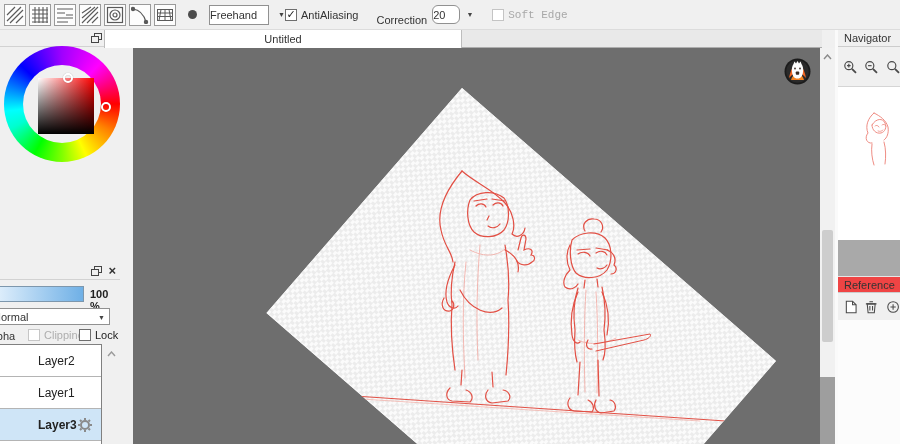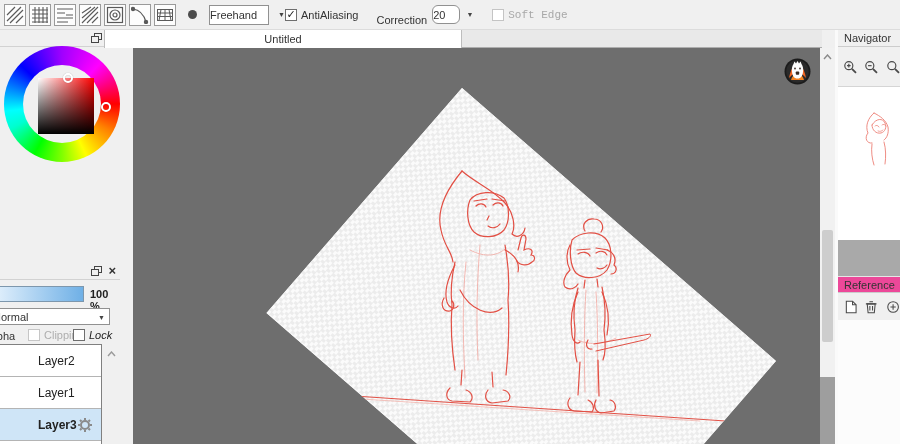--- a/index.html
+++ b/index.html
@@ -54,21 +54,21 @@
     border:1px solid #7d97ad; background:linear-gradient(90deg,#e2f0fc,#6fb0e6); }
   .opacity-label { position:absolute; left:90px; top:25px; color:#222;font-weight:bold; }
   .blend-box { position:absolute; left:-10px; top:45px; width:120px; height:17px;
     background:#fff; border:1px solid #919191; }
   .blend-box span { position:absolute; left:2px; top:2px; white-space:nowrap; }
   .blend-box .dd-arrow { position:absolute; right:4px; top:5px; left:auto; }
   .lp-checkrow { position:absolute; left:0; top:66px; width:120px; height:14px; }
   .alpha-label { position:absolute; left:-13px; top:1px; }
   .clip-chk { position:absolute; left:28px; top:0; color:#aeaeae; }
   .clip-chk .chk { border-color:#c6c6c6; }
-  .lock-chk { position:absolute; left:73px; top:0; color:#222;font-style:italic; }
+  .lock-chk { position:absolute; left:79px; top:0; color:#222; }
   .layer-list { position:absolute; left:-15px; top:81px; width:117px; height:101px;
     background:#fff; border:1px solid #808080; }
   .layer-row { height:32px; border-bottom:1px solid #b4b4b4; display:flex;
     align-items:center; padding-left:52px; background:#fff; position:relative; color:#222; font-size:12px; }
   .layer-row.selected { background:#cfe5f7; font-weight:bold; }
   .layer-gear { position:absolute; right:8px; top:8px; }
   .list-scroll-up { position:absolute; left:105px; top:84px; width:13px; height:14px;
     display:flex; align-items:center; justify-content:center; }
   
   .tabbar { position:absolute; left:104px; top:30px; width:718px; height:18px;
@@ -97,21 +97,21 @@
   
   .right-gap { position:absolute; left:835px; top:30px; width:3px; height:414px; background:#fafafa; }
   .nav-panel { position:absolute; left:838px; top:30px; width:62px; height:414px; background:#f0f0f0; }
   .nav-header { position:absolute; left:0; top:0; width:62px; height:17px; background:#f0f0f0;
     border-bottom:1px solid #cccccc; padding:2px 0 0 6px; }
   .nav-tools { position:absolute; left:0; top:18px; width:62px; height:38px;
     display:flex; align-items:center; gap:7px; padding-left:5px; }
   .nav-thumb { position:absolute; left:0; top:56px; width:62px; height:154px;
     background:#fff; border-top:1px solid #d5d5d5; }
   .nav-gray { position:absolute; left:0; top:210px; width:62px; height:36px; background:#a9a9a9; }
-  .ref-header { position:absolute; left:0; top:246px; width:62px; height:17px; background:#ec4899;
+  .ref-header { position:absolute; left:0; top:246px; width:62px; height:17px; background:#ef4444;
     border-top:1px solid #e6e6e6; border-bottom:1px solid #cccccc; padding:2px 0 0 6px; }
   .ref-tools { position:absolute; left:0; top:264px; width:62px; height:26px;
     display:flex; align-items:center; gap:8px; padding-left:7px; }
   .ref-body { position:absolute; left:0; top:290px; width:62px; height:124px; background:#fcfcfc; }
 </style>
 </head>
 <body>
 
 <div class="toolbar">
   <div class="tool-icons">

